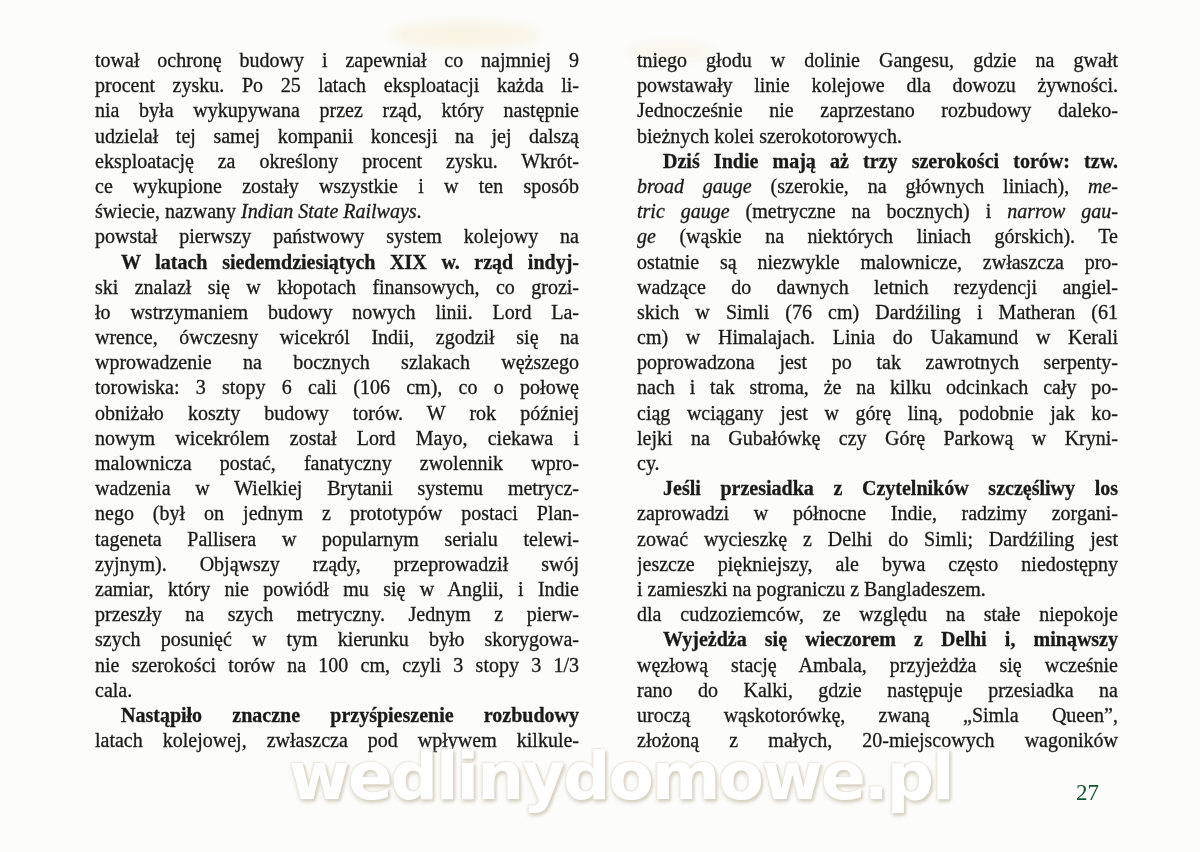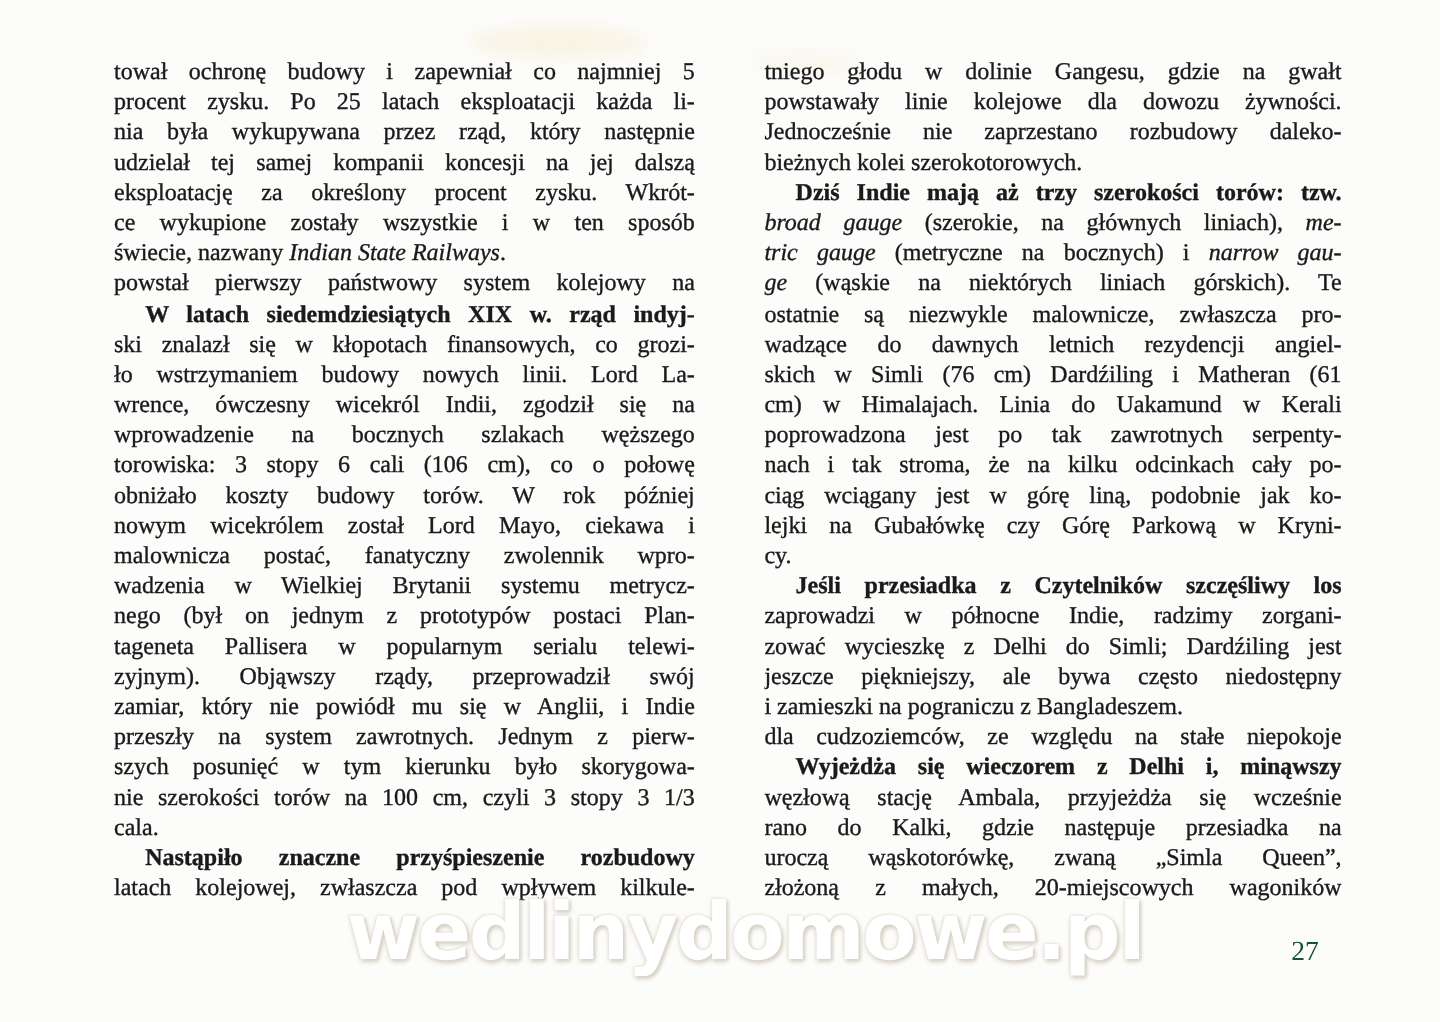--- a/index.html
+++ b/index.html
@@ -56,21 +56,21 @@
   .smudge-2{left:625px;top:42px;width:90px;height:20px;background:rgba(247,242,222,0.45);}
 </style>
 </head>
 <body>
 
 <div class="page">
   <div class="smudge smudge-1"></div>
   <div class="smudge smudge-2"></div>
 
   <div class="col col-left">
-      <div class="line"><span>tował ochronę budowy i zapewniał co najmniej 5</span></div>
+      <div class="line"><span>tował ochronę budowy i zapewniał co najmniej 9</span></div>
       <div class="line"><span>procent zysku. Po 25 latach eksploatacji każda li-</span></div>
       <div class="line"><span>nia była wykupywana przez rząd, który następnie</span></div>
       <div class="line"><span>udzielał tej samej kompanii koncesji na jej dalszą</span></div>
       <div class="line"><span>eksploatację za określony procent zysku. Wkrót-</span></div>
       <div class="line"><span>ce wykupione zostały wszystkie i w ten sposób</span></div>
       <div class="line end"><span>świecie, nazwany </span><i>Indian State Railways</i><span>.</span></div>
       <div class="line"><span>powstał pierwszy państwowy system kolejowy na</span></div>
       <div class="line ind"><span>W latach siedemdziesiątych XIX w. rząd indyj-</span></div>
       <div class="line"><span>ski znalazł się w kłopotach finansowych, co grozi-</span></div>
       <div class="line"><span>ło wstrzymaniem budowy nowych linii. Lord La-</span></div>
@@ -78,21 +78,21 @@
       <div class="line"><span>wprowadzenie na bocznych szlakach węższego</span></div>
       <div class="line"><span>torowiska: 3 stopy 6 cali (106 cm), co o połowę</span></div>
       <div class="line"><span>obniżało koszty budowy torów. W rok później</span></div>
       <div class="line"><span>nowym wicekrólem został Lord Mayo, ciekawa i</span></div>
       <div class="line"><span>malownicza postać, fanatyczny zwolennik wpro-</span></div>
       <div class="line"><span>wadzenia w Wielkiej Brytanii systemu metrycz-</span></div>
       <div class="line"><span>nego (był on jednym z prototypów postaci Plan-</span></div>
       <div class="line"><span>tageneta Pallisera w popularnym serialu telewi-</span></div>
       <div class="line"><span>zyjnym). Objąwszy rządy, przeprowadził swój</span></div>
       <div class="line"><span>zamiar, który nie powiódł mu się w Anglii, i Indie</span></div>
-      <div class="line"><span>przeszły na system zawrotnych. Jednym z pierw-</span></div>
+      <div class="line"><span>przeszły na szych metryczny. Jednym z pierw-</span></div>
       <div class="line"><span>szych posunięć w tym kierunku było skorygowa-</span></div>
       <div class="line"><span>nie szerokości torów na 100 cm, czyli 3 stopy 3 1/3</span></div>
       <div class="line end"><span>cala.</span></div>
       <div class="line ind"><span>Nastąpiło znaczne przyśpieszenie rozbudowy</span></div>
       <div class="line"><span>latach kolejowej, zwłaszcza pod wpływem kilkule-</span></div>
     </div>
   <div class="col col-right">
       <div class="line"><span>tniego głodu w dolinie Gangesu, gdzie na gwałt</span></div>
       <div class="line"><span>powstawały linie kolejowe dla dowozu żywności.</span></div>
       <div class="line"><span>Jednocześnie nie zaprzestano rozbudowy daleko-</span></div>

